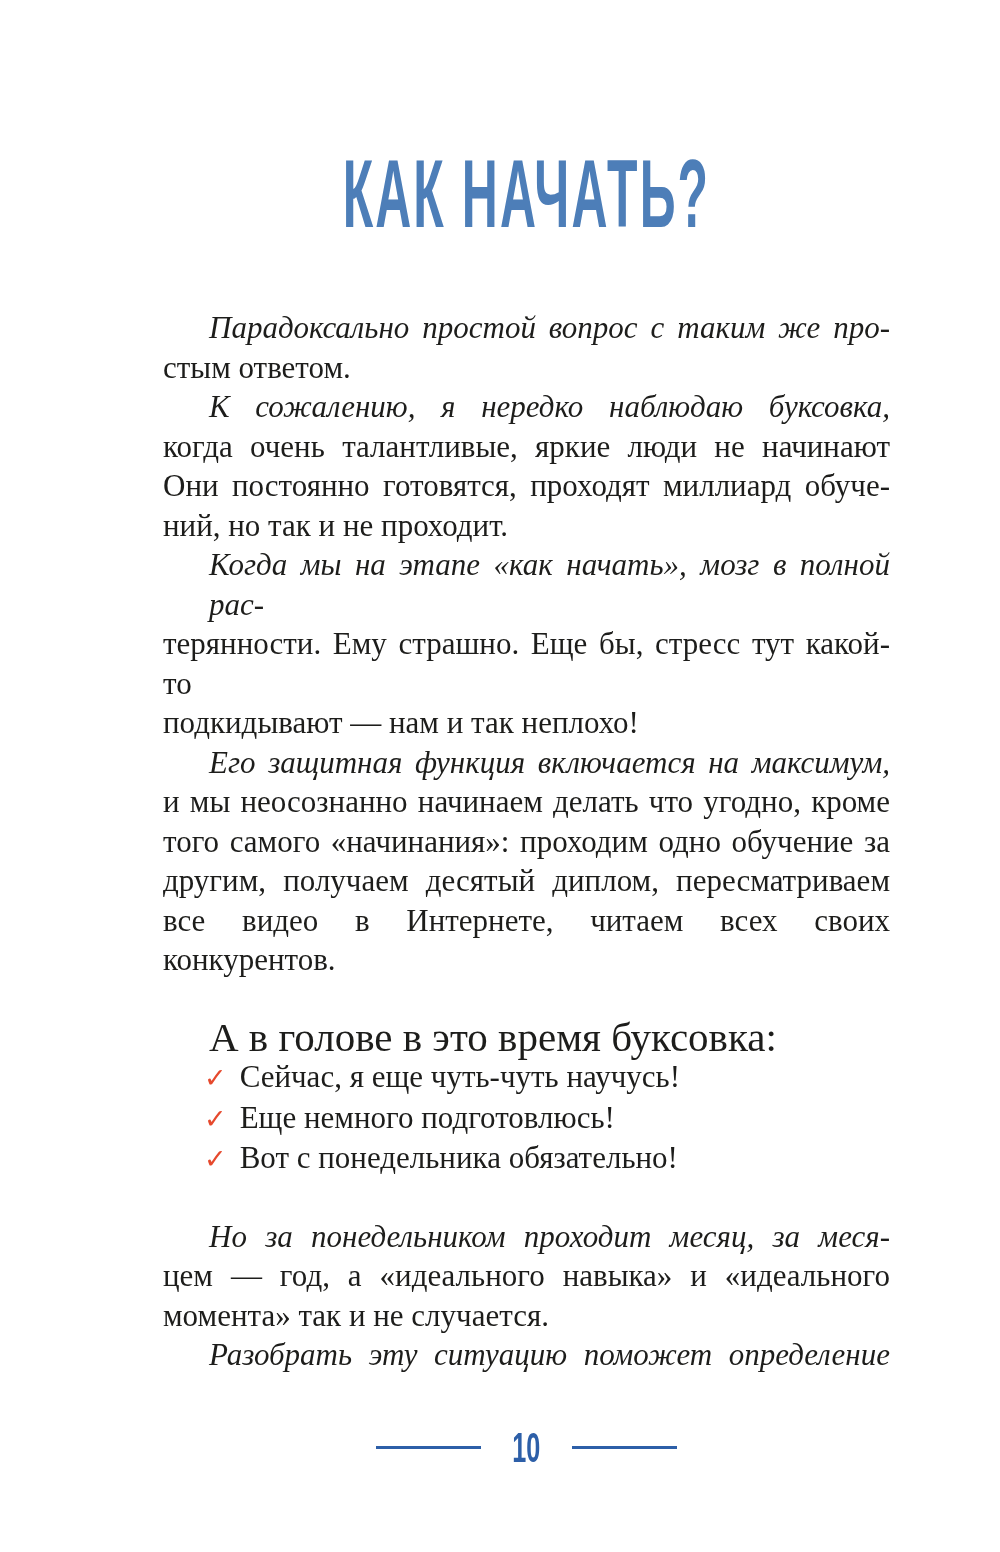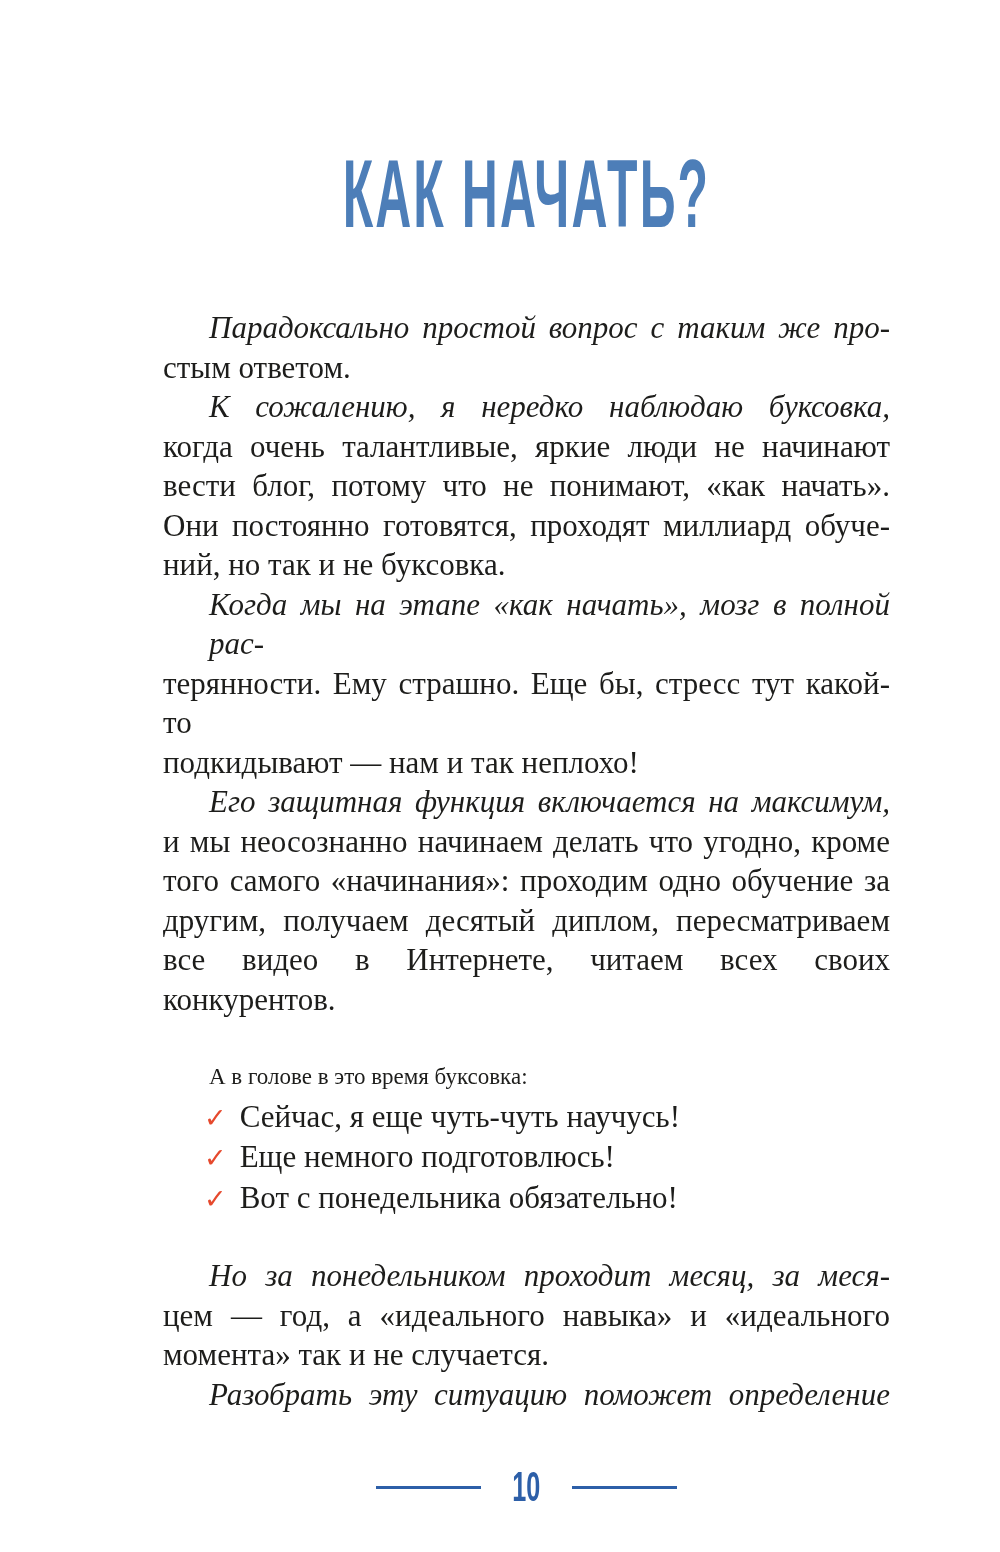--- a/index.html
+++ b/index.html
@@ -43,21 +43,21 @@
     font-size:31px;
     line-height:39.5px;
     text-align:justify;
     text-align-last:justify;
     -moz-text-align-last:justify;
   }
   .pline.first{padding-left:46px;font-style:italic;}
   .pline.last{text-align-last:left;-moz-text-align-last:left;}
   .check-block{margin-top:38px;}
   .intro-line{
-    font-size:23px;
+    font-size:41px;
     line-height:39.5px;
     padding-left:46px;
   }
   .check-item{
     font-size:31px;
     line-height:39.5px;
     padding-left:41px;
   }
   .check-item .check{
     font-family:"DejaVu Sans", sans-serif;
@@ -102,23 +102,22 @@
   <main class="body-text">
 
     <div id="paras-top">
         <div>
           <div class="pline first">Парадоксально простой вопрос с таким же про-</div>
           <div class="pline last">стым ответом.</div>
         </div>
         <div>
           <div class="pline first">К сожалению, я нередко наблюдаю буксовка,</div>
           <div class="pline">когда очень талантливые, яркие люди не начинают</div>
-          <div class="pline">вести блог, потому что не понимают, «как начать».</div>
           <div class="pline">Они постоянно готовятся, проходят миллиард обуче-</div>
-          <div class="pline last">ний, но так и не буксовка.</div>
+          <div class="pline last">ний, но так и не проходит.</div>
         </div>
         <div>
           <div class="pline first">Когда мы на этапе «как начать», мозг в полной рас-</div>
           <div class="pline">терянности. Ему страшно. Еще бы, стресс тут какой-то</div>
           <div class="pline last">подкидывают — нам и так неплохо!</div>
         </div>
         <div>
           <div class="pline first">Его защитная функция включается на максимум,</div>
           <div class="pline">и мы неосознанно начинаем делать что угодно, кроме</div>
           <div class="pline">того самого «начинания»: проходим одно обучение за</div>

